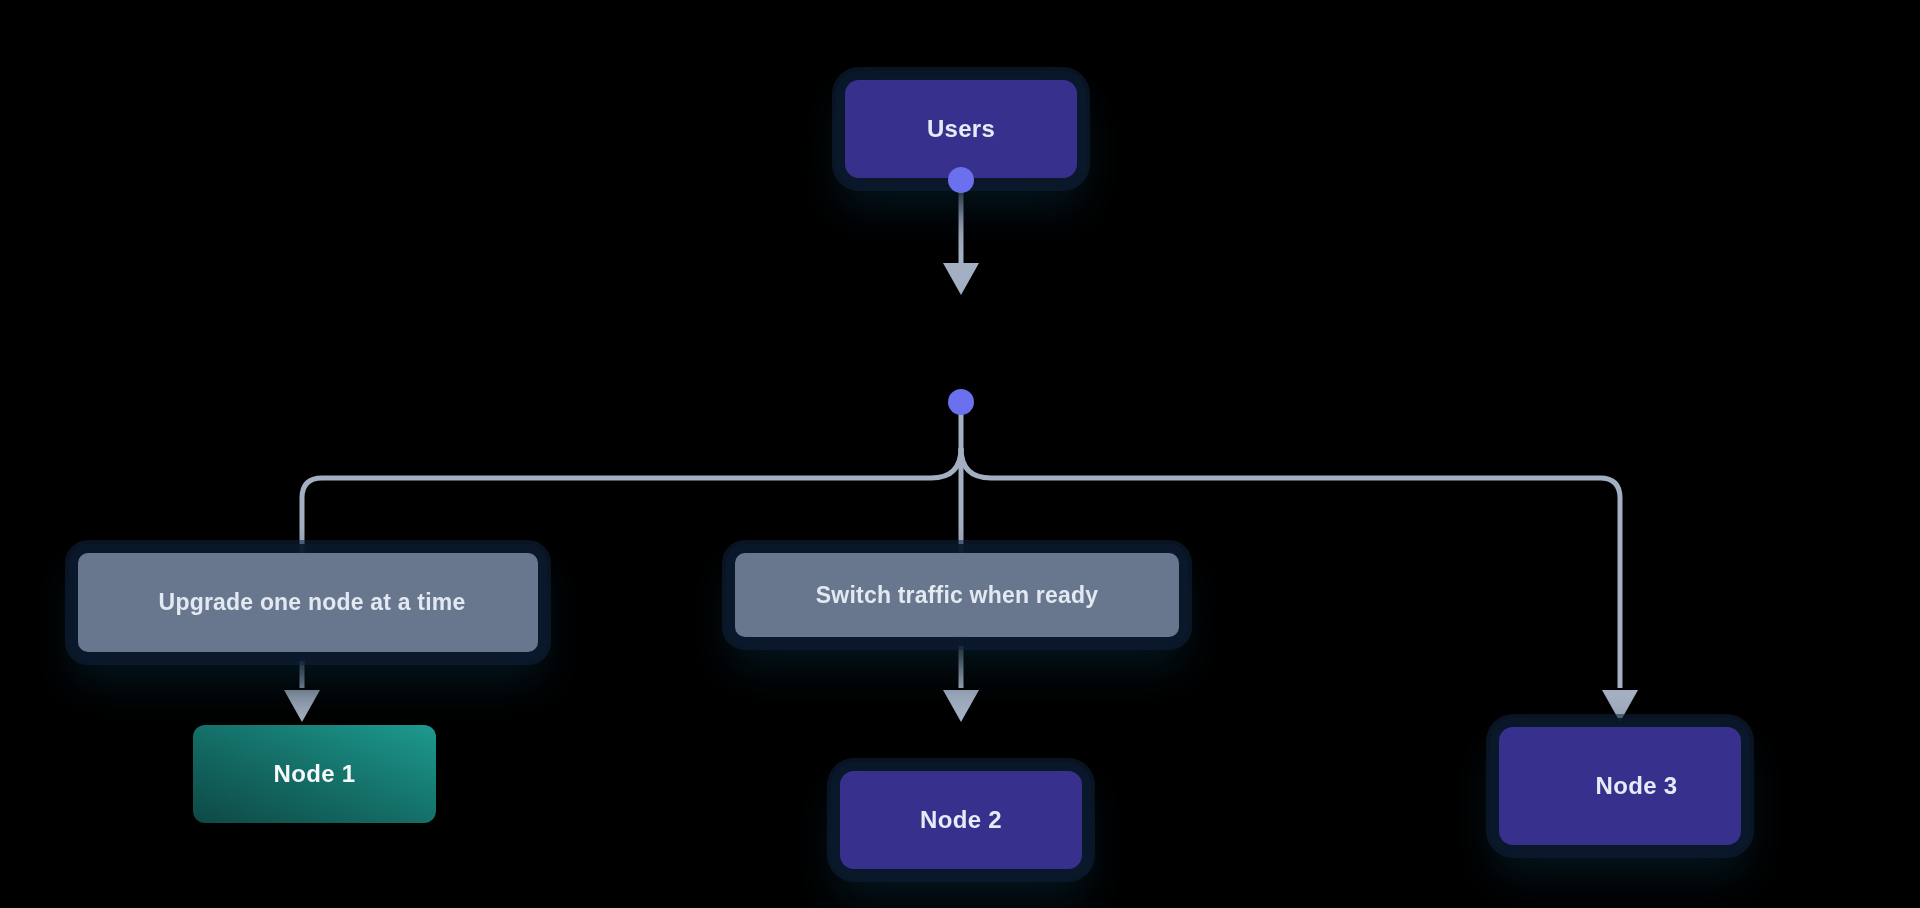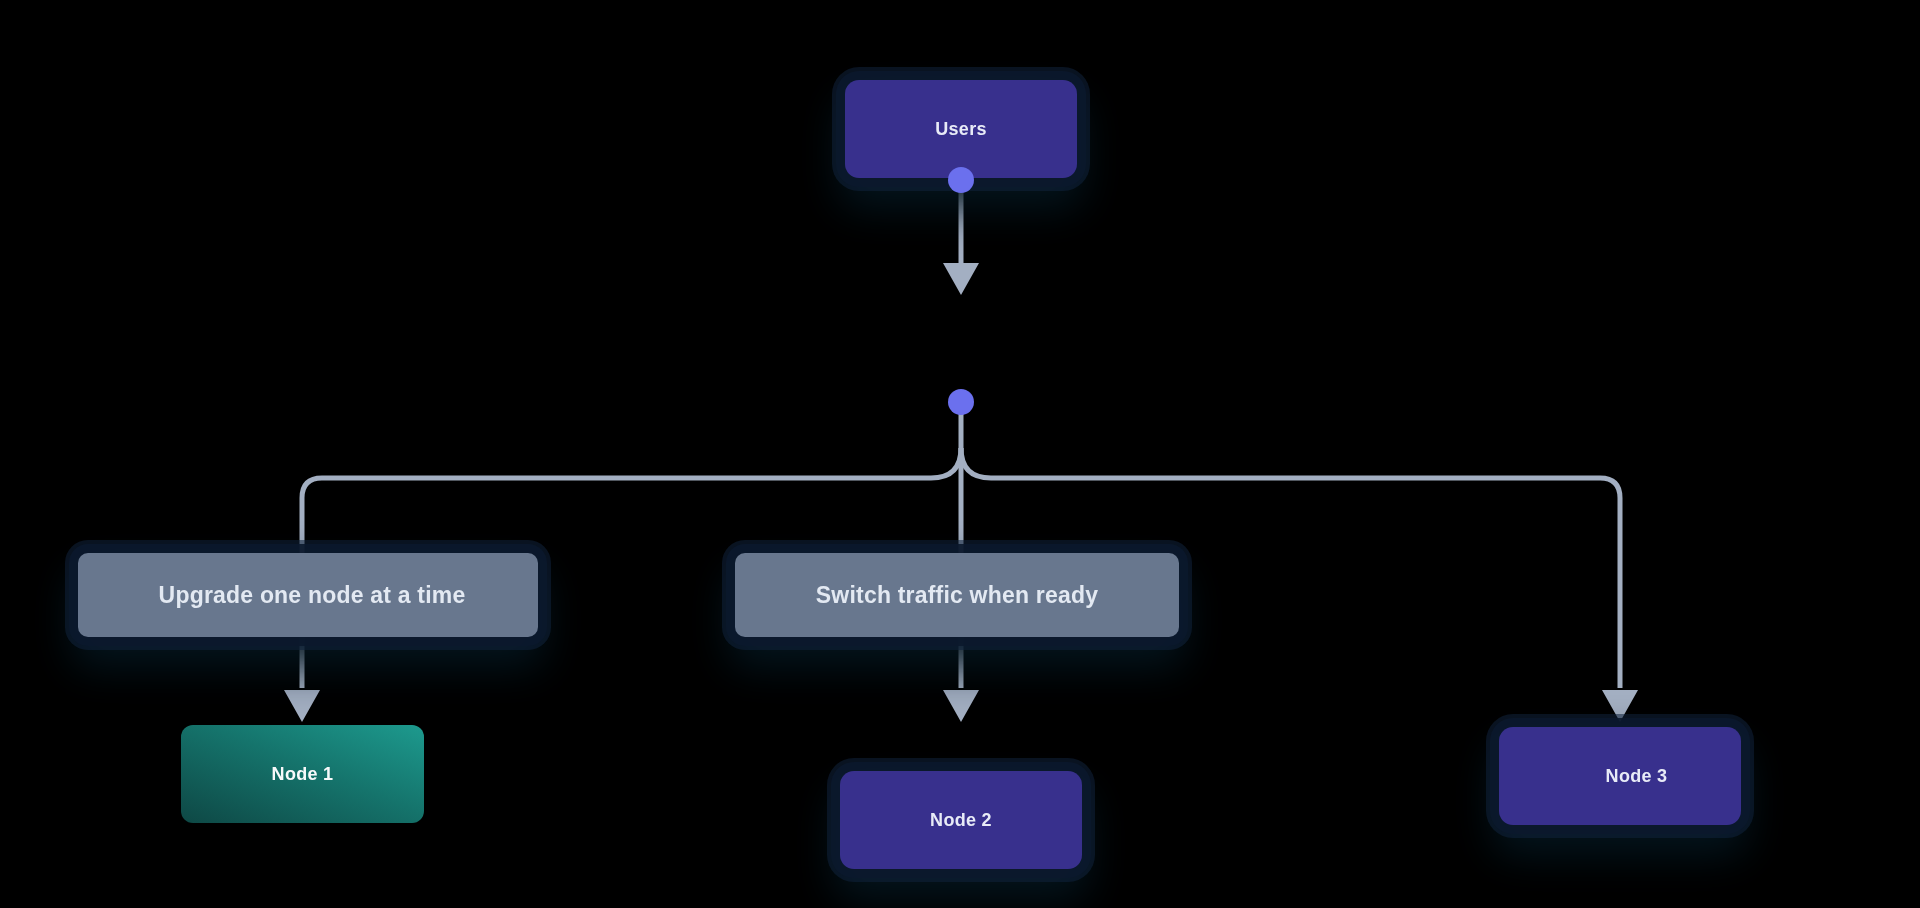--- a/index.html
+++ b/index.html
@@ -37,32 +37,33 @@
     display: flex;
     align-items: center;
     justify-content: center;
     box-sizing: border-box;
     text-align: center;
   }
   .node-box {
     background: #38308d;
     color: #e8ebf7;
     border-radius: 14px;
-    font-size: 18px;
+    font-size: 24px;
     font-weight: 700;
     letter-spacing: 0.3px;
     box-shadow: 0 0 0 9px rgba(11, 24, 44, 0.9),
                 0 0 0 13px rgba(17, 34, 60, 0.55),
                 0 24px 42px 6px rgba(4, 22, 32, 0.95);
   }
   .node-active {
     background: linear-gradient(to top right, #0e4845 0%, #15746c 55%, #1d9a8e 100%);
     color: #f7f9fa;
     box-shadow: none;
     border-radius: 12px;
+    margin-left: 12px;
   }
   .edge-label-box {
     background: #68778e;
     color: #e3e9f2;
     border-radius: 10px;
     font-size: 23px;
     font-weight: 700;
     letter-spacing: 0.2px;
     box-shadow: 0 0 0 9px rgba(11, 24, 44, 0.9),
                 0 0 0 13px rgba(17, 34, 60, 0.55),
@@ -70,25 +71,25 @@
   }
   .connector-dot {
     position: absolute;
     width: 26px;
     height: 26px;
     border-radius: 50%;
     background: #6b70ee;
   }
   #node-users          { left: 845px;  top: 80px;  width: 232px; height: 98px; }
   #node-load-balancer  { left: 780px;  top: 298px; width: 365px; height: 97px; }
-  #label-upgrade       { left: 78px;   top: 553px; width: 460px; height: 84px; padding-left: 8px; }
+  #label-upgrade       { left: 78px;   top: 553px; width: 460px; height: 99px; padding-left: 8px; }
   #label-switch        { left: 735px;  top: 553px; width: 444px; height: 84px; align-items: center; }
   #node-1              { left: 181px;  top: 725px; width: 243px; height: 98px; }
   #node-2              { left: 840px;  top: 727px; width: 242px; height: 98px; margin-top: 44px; }
-  #node-3              { left: 1499px; top: 727px; width: 242px; height: 98px; padding-left: 33px; }
+  #node-3              { left: 1499px; top: 727px; width: 242px; height: 118px; padding-left: 33px; }
   #dot-users           { left: 948px;  top: 167px; }
   #dot-load-balancer   { left: 948px;  top: 389px; }
 </style>
 </head>
 <body>
 
 <div class="canvas">
 
   <svg class="edges" viewBox="0 0 1920 908">
 

